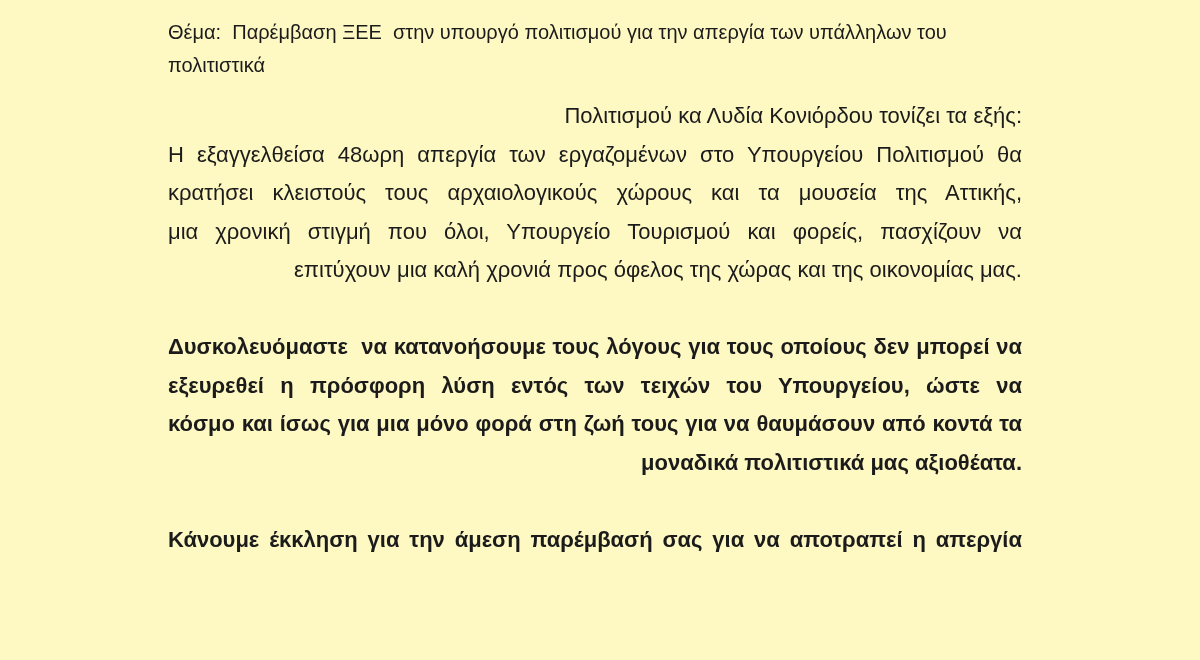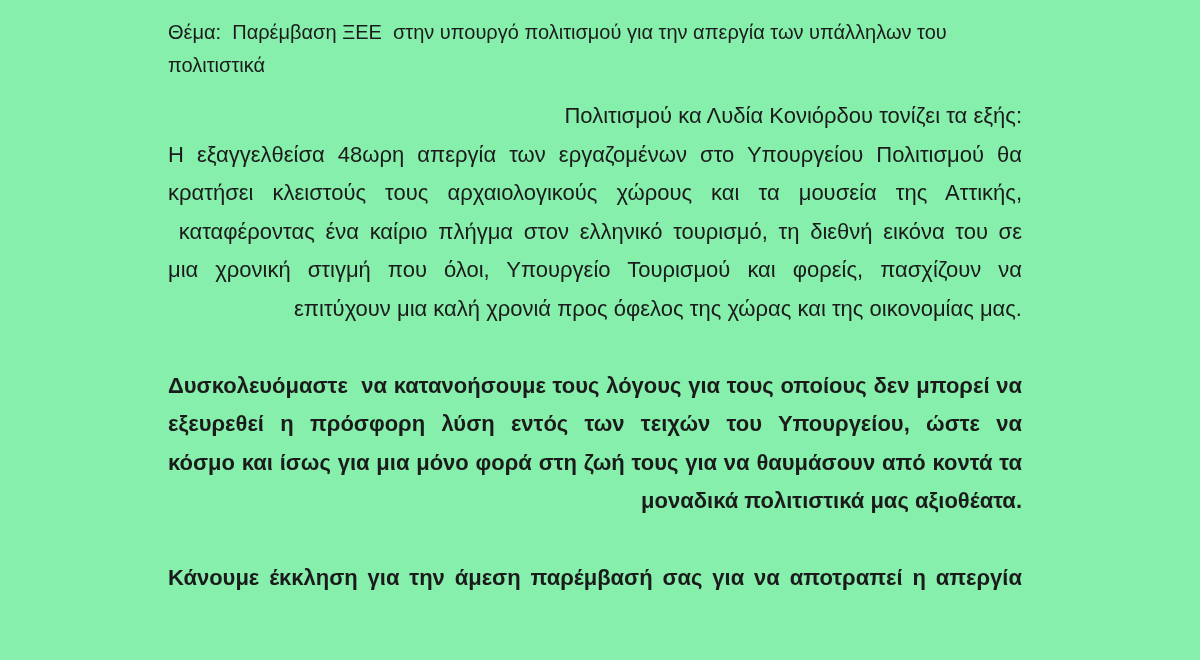--- a/index.html
+++ b/index.html
@@ -1,20 +1,20 @@
 <!DOCTYPE html>
 <html><head>
 <meta charset="utf-8">
 <style>
   html, body { margin: 0; padding: 0; }
   .page {
     position: relative;
     width: 1200px;
     height: 660px;
-    background: #86efac;
+    background: #fef9c3;
     overflow: hidden;
     font-family: "Liberation Sans", sans-serif;
   }
   .textblock {
     position: absolute;
     left: 168px;
     top: 16px;
     width: 854px;
     color: #1b1b1b;
   }
@@ -51,21 +51,20 @@
         <div class="line last">Θέμα:&nbsp; Παρέμβαση ΞΕΕ&nbsp; στην υπουργό πολιτισμού για την απεργία των υπάλληλων του</div>
         <div class="line last">πολιτιστικά</div>
       </div>
     <div id="paragraphs">
         <div class="para">
           <div class="line last">Πολιτισμού κα Λυδία Κονιόρδου τονίζει τα εξής:</div>
         </div>
         <div class="para">
           <div class="line">Η εξαγγελθείσα 48ωρη απεργία των εργαζομένων στο Υπουργείου Πολιτισμού θα</div>
           <div class="line">κρατήσει κλειστούς τους αρχαιολογικούς χώρους και τα μουσεία της Αττικής,</div>
-          <div class="line">&nbsp;καταφέροντας ένα καίριο πλήγμα στον ελληνικό τουρισμό, τη διεθνή εικόνα του σε</div>
           <div class="line">μια χρονική στιγμή που όλοι, Υπουργείο Τουρισμού και φορείς, πασχίζουν να</div>
           <div class="line last">επιτύχουν μια καλή χρονιά προς όφελος της χώρας και της οικονομίας μας.</div>
         </div>
         <div class="para gap-before">
           <div class="line">Δυσκολευόμαστε&nbsp; να κατανοήσουμε τους λόγους για τους οποίους δεν μπορεί να</div>
           <div class="line">εξευρεθεί η πρόσφορη λύση εντός των τειχών του Υπουργείου, ώστε να</div>
           <div class="line">κόσμο και ίσως για μια μόνο φορά στη ζωή τους για να θαυμάσουν από κοντά τα</div>
           <div class="line last">μοναδικά πολιτιστικά μας αξιοθέατα.</div>
         </div>
         <div class="para gap-before">

